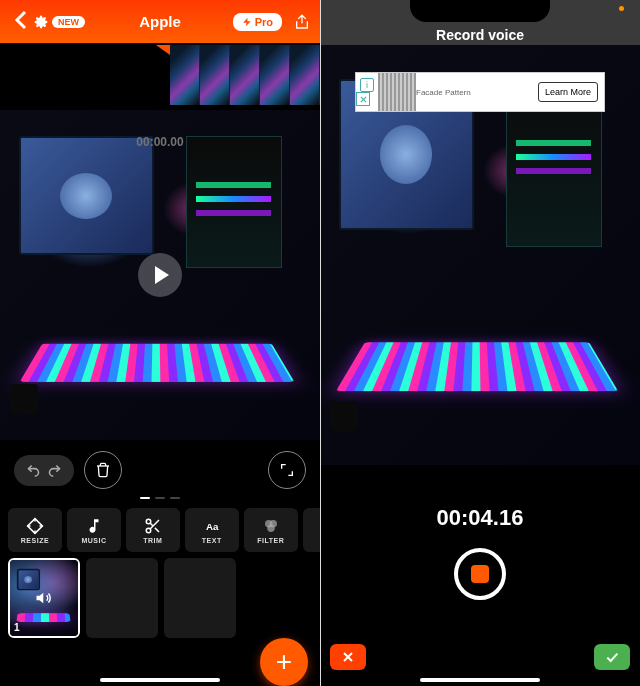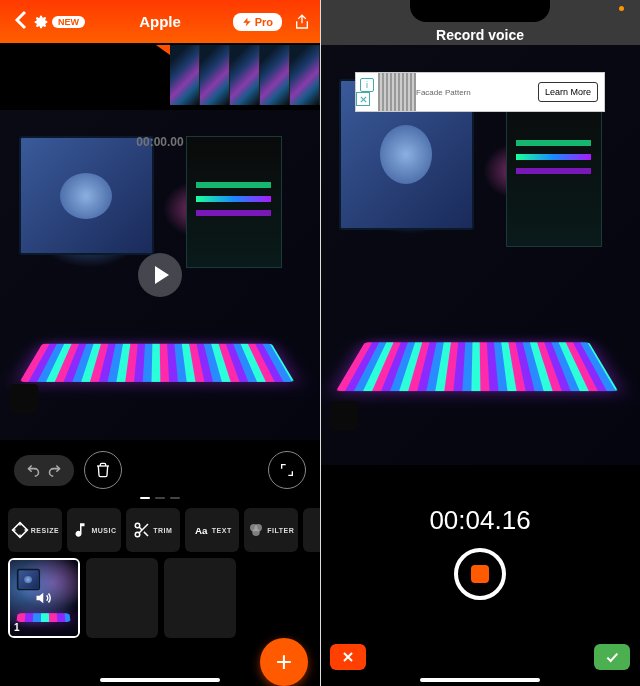--- a/index.html
+++ b/index.html
@@ -46,21 +46,21 @@
   .undo-redo svg{width:15px;height:15px;}
   .circ-btn{width:38px;height:38px;border:1.5px solid #888;border-radius:50%;display:flex;align-items:center;justify-content:center;}
   .circ-btn svg{width:16px;height:16px;}
   .l-controls .fs{margin-left:auto;}
 
   .page-dots{position:absolute;top:497px;left:50%;transform:translateX(-50%);display:flex;gap:5px;}
   .page-dots span{width:10px;height:2px;background:#444;border-radius:1px;}
   .page-dots span.on{background:#fff;}
 
   .tool-row{position:absolute;top:508px;left:8px;right:0;height:44px;display:flex;gap:5px;}
-  .tool{width:56px;background:#1a1a1a;border-radius:6px;display:flex;flex-direction:row;align-items:center;justify-content:center;gap:2px;color:#ddd;}
+  .tool{width:56px;background:#1a1a1a;border-radius:6px;display:flex;flex-direction:column;align-items:center;justify-content:center;gap:2px;color:#ddd;}
   .tool svg{width:18px;height:18px;}
   .tool span{font-size:7px;font-weight:600;letter-spacing:0.5px;}
   .tool.partial{width:18px;border-radius:6px 0 0 6px;}
 
   .thumb-row{position:absolute;top:558px;left:8px;right:8px;height:86px;display:flex;gap:6px;}
   .thumb{width:72px;height:80px;background:#1a1a1a;border-radius:6px;position:relative;overflow:hidden;}
   .thumb.sel{border:2px solid #fff;}
   .thumb .tpreview{position:absolute;inset:0;}
   .thumb .num{position:absolute;left:4px;bottom:3px;color:#fff;font-size:10px;font-weight:700;}
   .thumb .vol{position:absolute;left:50%;top:50%;transform:translate(-50%,-50%);width:22px;height:22px;display:flex;align-items:center;justify-content:center;}
@@ -79,21 +79,21 @@
   .ad-x{width:14px;height:14px;border:1px solid #4aa;color:#4aa;font-size:10px;display:flex;align-items:center;justify-content:center;margin-right:4px;}
   .ad-img{width:38px;height:38px;background:repeating-linear-gradient(90deg,#999 0,#999 2px,#ccc 2px,#ccc 4px);}
   .ad-txt{flex:1;}
   .ad-txt .t1{font-size:8px;color:#666;}
   .ad-txt .t2{font-size:10px;font-weight:700;color:#222;line-height:1.1;}
   .ad-cta{border:1px solid #333;border-radius:3px;padding:4px 6px;font-size:9px;margin-right:6px;}
 
   .r-preview{position:absolute;top:45px;left:0;right:0;height:420px;}
 
   .r-hint{position:absolute;top:465px;left:0;right:0;text-align:center;color:#fff;font-size:12px;}
-  .r-timer{position:absolute;top:505px;left:0;right:0;text-align:center;color:#fff;font-size:26px;font-weight:400;}
+  .r-timer{position:absolute;top:505px;left:0;right:0;text-align:center;color:#fff;font-size:22px;font-weight:700;}
 
   .rec-btn{position:absolute;top:548px;left:50%;transform:translateX(-50%);width:52px;height:52px;border:4px solid #fff;border-radius:50%;display:flex;align-items:center;justify-content:center;}
   .rec-btn::after{content:"";width:18px;height:18px;background:#ff5a00;border-radius:4px;}
 
   .r-btn{position:absolute;bottom:16px;width:36px;height:26px;border-radius:6px;display:flex;align-items:center;justify-content:center;}
   .r-cancel{left:10px;background:#ff4000;}
   .r-ok{right:10px;background:#4caf50;}
   .r-btn svg{width:16px;height:16px;}
 
   .sep{position:absolute;left:320px;top:0;width:1px;height:100%;background:#ddd;z-index:10;}

